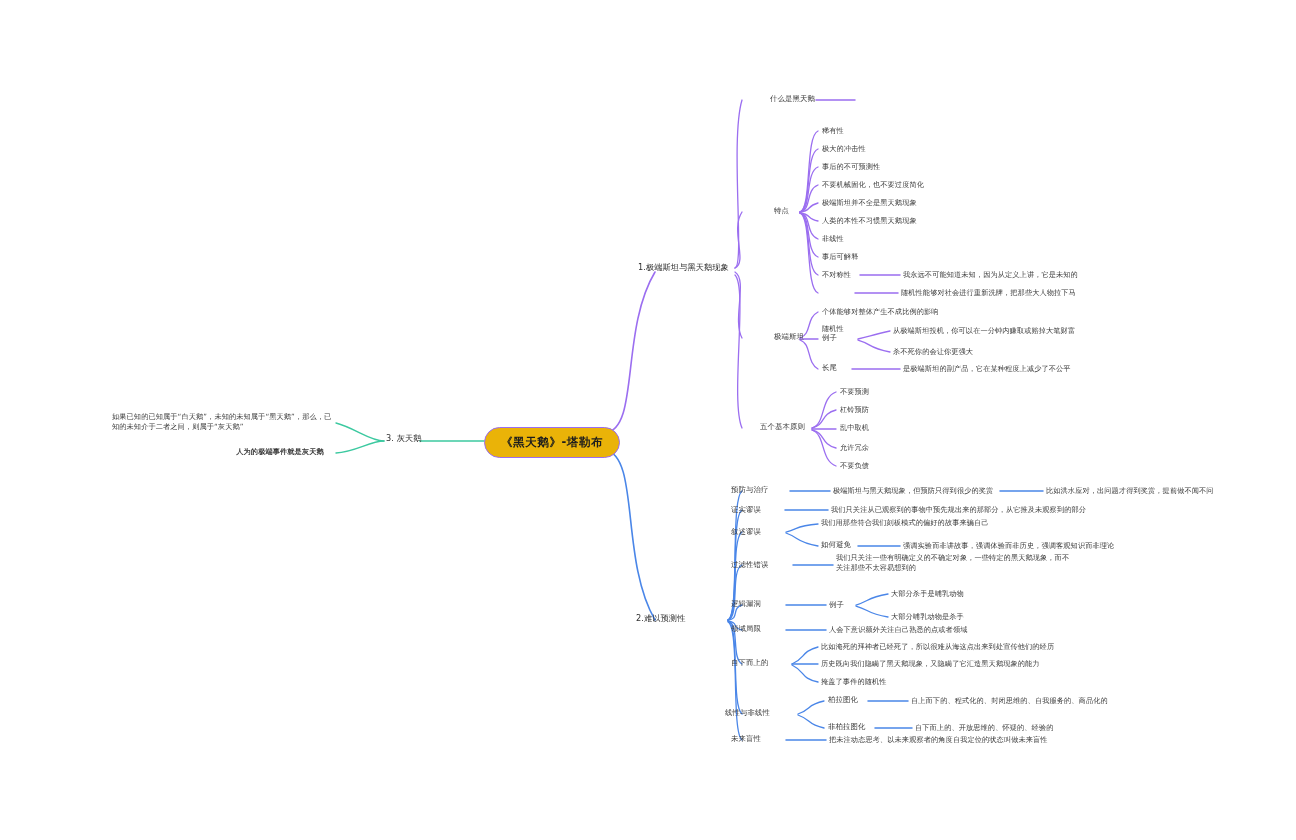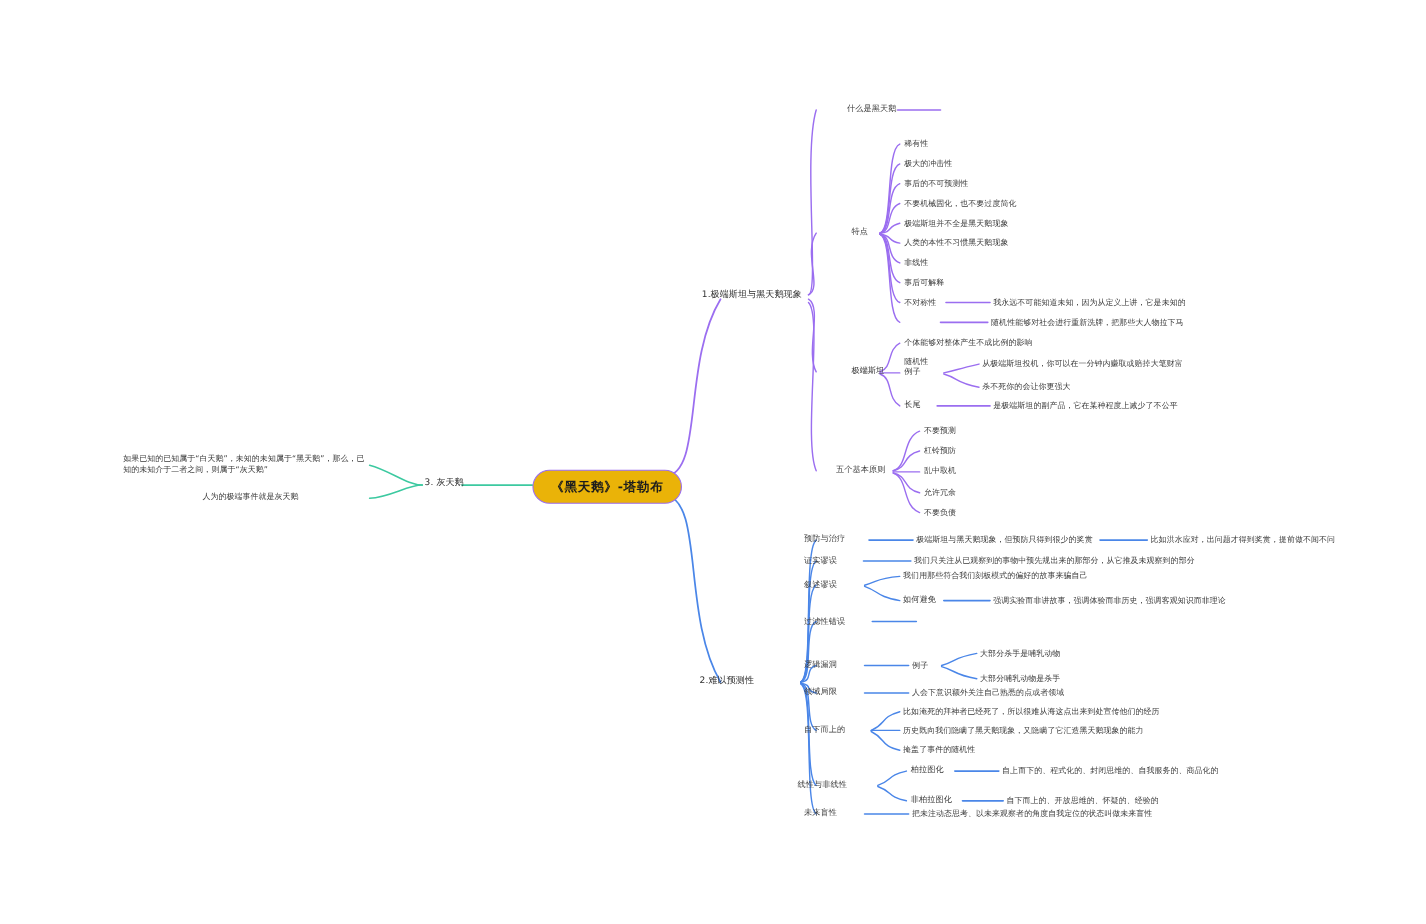--- a/index.html
+++ b/index.html
@@ -149,21 +149,21 @@
       <path d="M786 740 L 826 740" stroke="#4a86e8" stroke-width="1.5"></path>
     </g>
   </svg>
 
   <div class="center-node" style="left:484px; top:427px;">《黑天鹅》-塔勒布</div>
 
   <div class="node lvl1" style="left:386px; top:433px;">3. 灰天鹅</div>
 
   <div class="node" style="left:112px; top:412px; width:226px; text-align:left;">如果已知的已知属于“白天鹅”，未知的未知属于“黑天鹅”，那么，已知的未知介于二者之间，则属于“灰天鹅”</div>
 
-  <div class="node" style="left:184px; top:447px; width:140px; text-align:left;">人为的极端事件就是灰天鹅</div>
+  <div class="node" style="left:210px; top:447px; width:140px; text-align:center;font-weight:bold;">人为的极端事件就是灰天鹅</div>
 
   <div class="node lvl1" style="left:638px; top:262px;">1.极端斯坦与黑天鹅现象</div>
 
   <div class="node lvl2" style="left:770px; top:94px;">什么是黑天鹅</div>
 
   <div class="node lvl2" style="left:774px; top:206px;">特点</div>
 
   <div class="node" style="left:822px; top:126px;">稀有性</div>
   <div class="node" style="left:822px; top:144px;">极大的冲击性</div>
   <div class="node" style="left:822px; top:162px;">事后的不可预测性</div>
@@ -201,20 +201,21 @@
 
   <div class="node lvl2" style="left:731px; top:505px;">证实谬误</div>
   <div class="node" style="left:831px; top:505px; width:290px;">我们只关注从已观察到的事物中预先规出来的那部分，从它推及未观察到的部分</div>
 
   <div class="node lvl2" style="left:731px; top:527px;">叙述谬误</div>
   <div class="node" style="left:821px; top:518px; width:270px;">我们用那些符合我们刻板模式的偏好的故事来骗自己</div>
   <div class="node lvl2" style="left:821px; top:540px;">如何避免</div>
   <div class="node" style="left:903px; top:541px; width:300px;">强调实验而非讲故事，强调体验而非历史，强调客观知识而非理论</div>
 
   <div class="node lvl2" style="left:731px; top:560px;">过滤性错误</div>
+  <div class="node" style="left:836px; top:553px; width:240px;">我们只关注一些有明确定义的不确定对象，一些特定的黑天鹅现象，而不关注那些不太容易想到的</div>
 
   <div class="node lvl2" style="left:731px; top:599px;">逻辑漏洞</div>
   <div class="node lvl2" style="left:829px; top:600px;">例子</div>
   <div class="node" style="left:891px; top:589px; width:180px;">大部分杀手是哺乳动物</div>
   <div class="node" style="left:891px; top:612px; width:180px;">大部分哺乳动物是杀手</div>
 
   <div class="node lvl2" style="left:731px; top:624px;">领域局限</div>
   <div class="node" style="left:829px; top:625px; width:250px;">人会下意识额外关注自己熟悉的点或者领域</div>
 
   <div class="node lvl2" style="left:731px; top:658px;">自下而上的</div>

